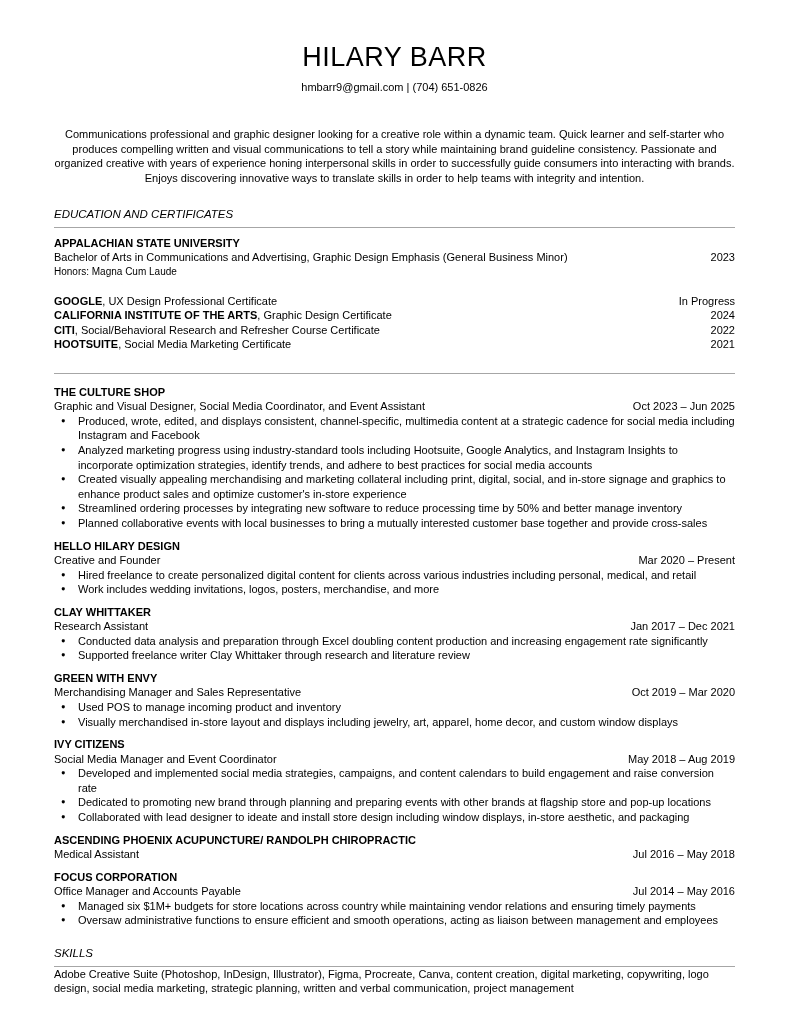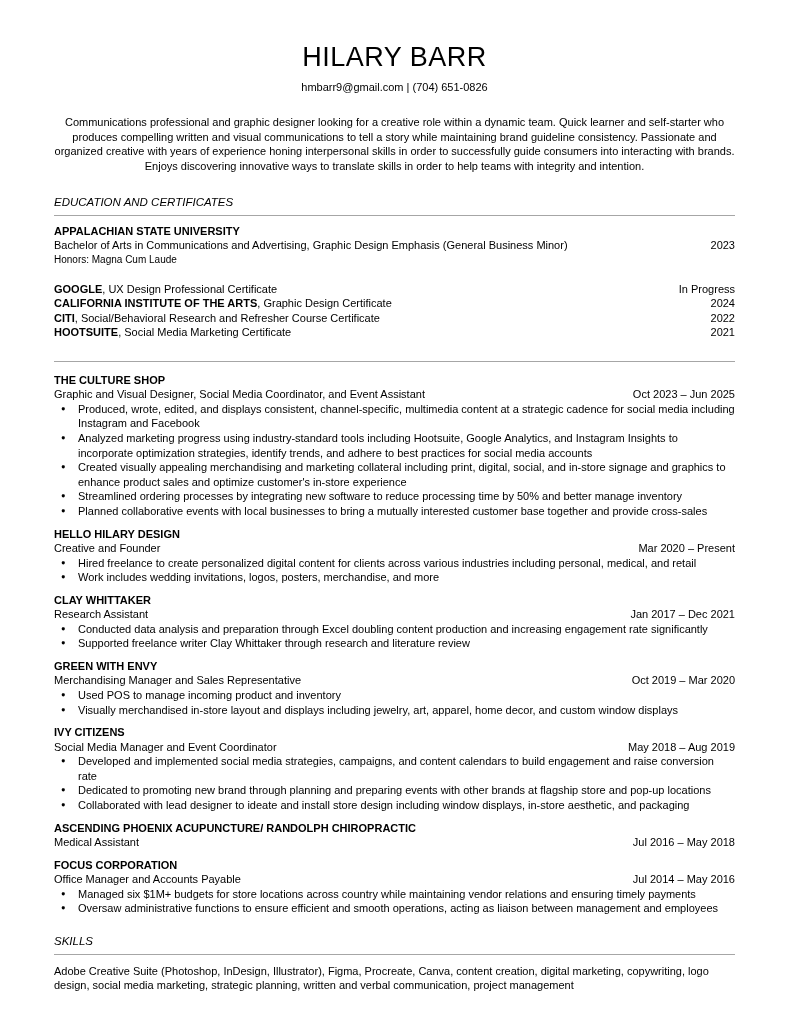--- a/index.html
+++ b/index.html
@@ -25,21 +25,21 @@
   .contact {
     text-align: center;
     font-size: 11px;
     margin-top: 8px;
     line-height: 14px;
   }
   .summary {
     text-align: center;
     font-size: 11px;
     line-height: 14.7px;
-    margin-top: 21px;
+    margin-top: 33px;
   }
   .section-title {
     font-style: italic;
     font-size: 11.5px;
     font-weight: 400;
     margin: 0;
     line-height: 14px;
   }
   .section-education { margin-top: 21px; }
   .section-experience { margin-top: 21px; }
@@ -79,21 +79,20 @@
   }
   ul.bullets .dot {
     flex: 0 0 24px;
     box-sizing: border-box;
     padding-left: 7px;
     font-size: 7.5px;
     line-height: 14.6px;
   }
   ul.bullets .btext { flex: 1 1 auto; }
   .skills-text {
-    margin-top: 9px;
     font-size: 11px;
     line-height: 14.7px;
   }
 </style>
 </head>
 <body>
 
 <div class="page">
 
   <h1 class="name">HILARY BARR</h1>

